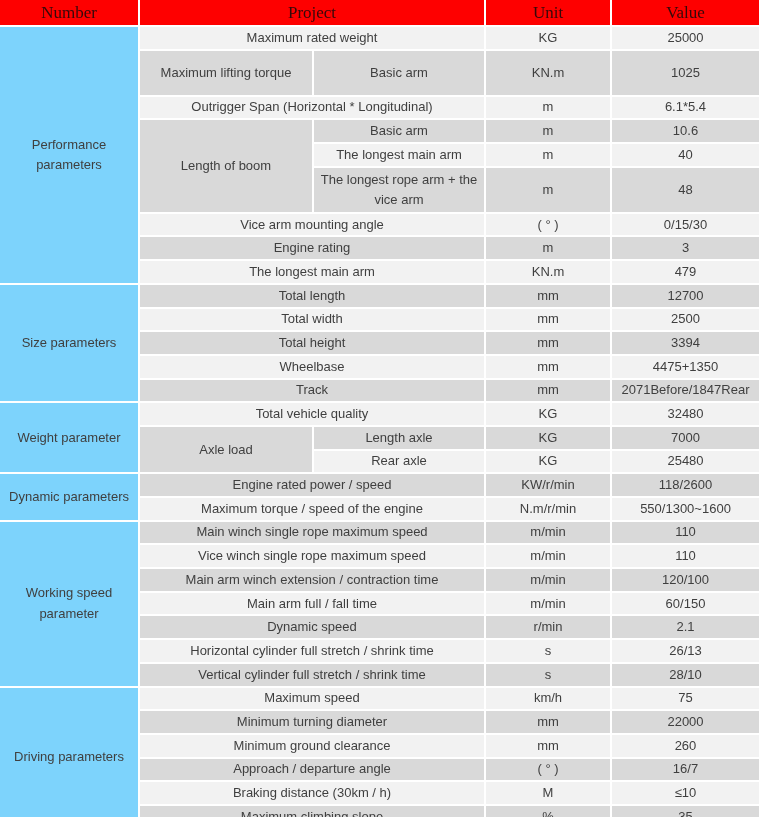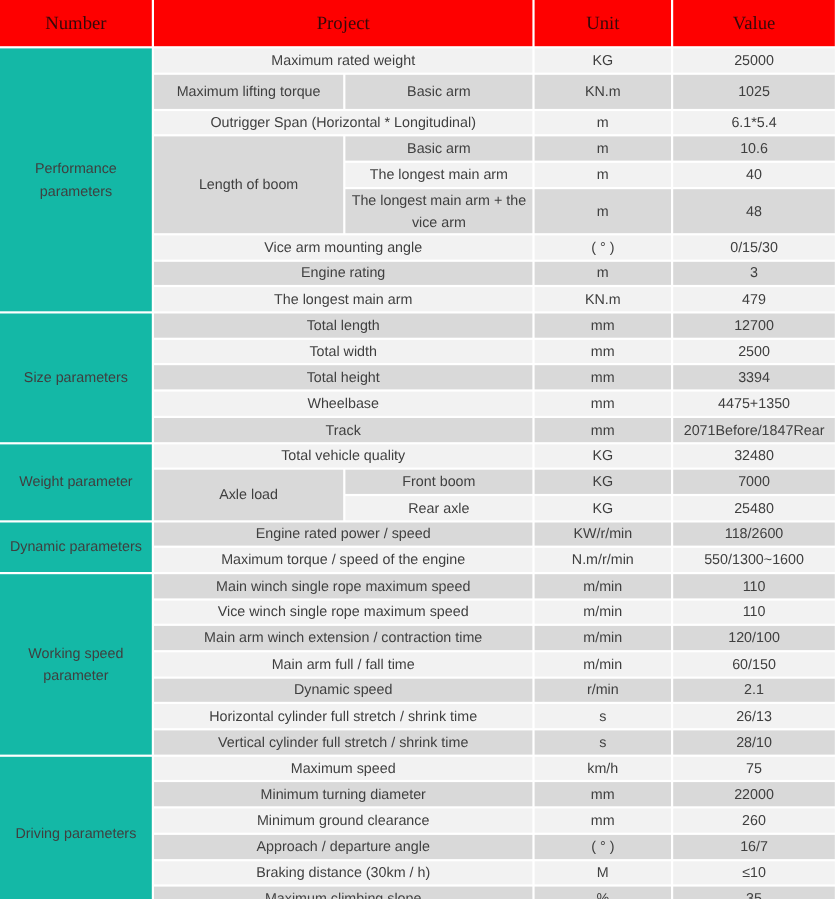--- a/index.html
+++ b/index.html
@@ -15,38 +15,38 @@
     width: 763px;
     margin: -2px;
     font-family: "Liberation Sans", sans-serif;
   }
   .spec-table th {
     background: #fe0000;
     color: #350909;
     font-family: "Liberation Serif", serif;
     font-weight: normal;
     font-size: 17px;
-    height: 42px;
+    height: 25px;
     padding: 0 2px;
     text-align: center;
   }
   .spec-table td {
     text-align: center;
     vertical-align: middle;
     font-size: 13px;
     line-height: 1.55;
     color: #3f3f3f;
     height: 21.7px;
     padding: 0 4px;
     overflow: hidden;
   }
   tbody tr:nth-child(odd) td { background: #f2f2f2; }
   tbody tr:nth-child(even) td { background: #d9d9d9; }
-  .spec-table td.sec { background: #14b8a6; }
-  tr.tall td { height: 31px; }
+  .spec-table td.sec { background: #7dd3fc; }
+  tr.tall td { height: 44px; }
 </style>
 </head>
 <body>
 
 <table class="spec-table">
   <colgroup>
     <col style="width:138px">
     <col style="width:172px">
     <col style="width:170px">
     <col style="width:124px">
@@ -83,21 +83,21 @@
       <td>Basic arm</td>
       <td>m</td>
       <td>10.6</td>
     </tr>
     <tr>
       <td>The longest main arm</td>
       <td>m</td>
       <td>40</td>
     </tr>
     <tr class="tall">
-      <td>The longest main arm + the vice arm</td>
+      <td>The longest rope arm + the vice arm</td>
       <td>m</td>
       <td>48</td>
     </tr>
     <tr>
       <td colspan="2">Vice arm mounting angle</td>
       <td>( ° )</td>
       <td>0/15/30</td>
     </tr>
     <tr>
       <td colspan="2">Engine rating</td>
@@ -136,21 +136,21 @@
       <td>2071Before/1847Rear</td>
     </tr>
     <tr>
       <td class="sec" rowspan="3">Weight parameter</td>
       <td colspan="2">Total vehicle quality</td>
       <td>KG</td>
       <td>32480</td>
     </tr>
     <tr>
       <td rowspan="2">Axle load</td>
-      <td>Front boom</td>
+      <td>Length axle</td>
       <td>KG</td>
       <td>7000</td>
     </tr>
     <tr>
       <td>Rear axle</td>
       <td>KG</td>
       <td>25480</td>
     </tr>
     <tr>
       <td class="sec" rowspan="2">Dynamic parameters</td>

